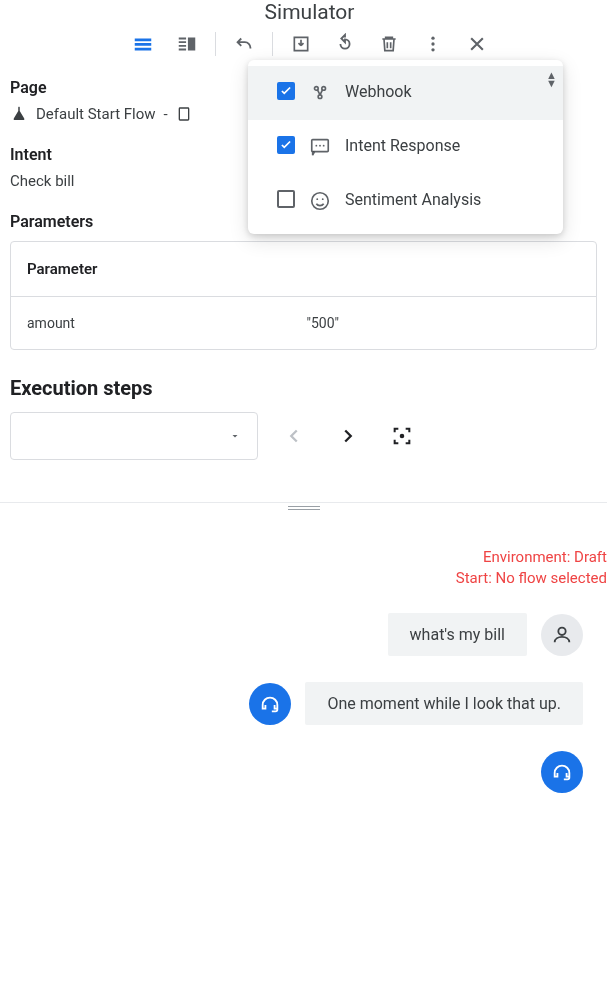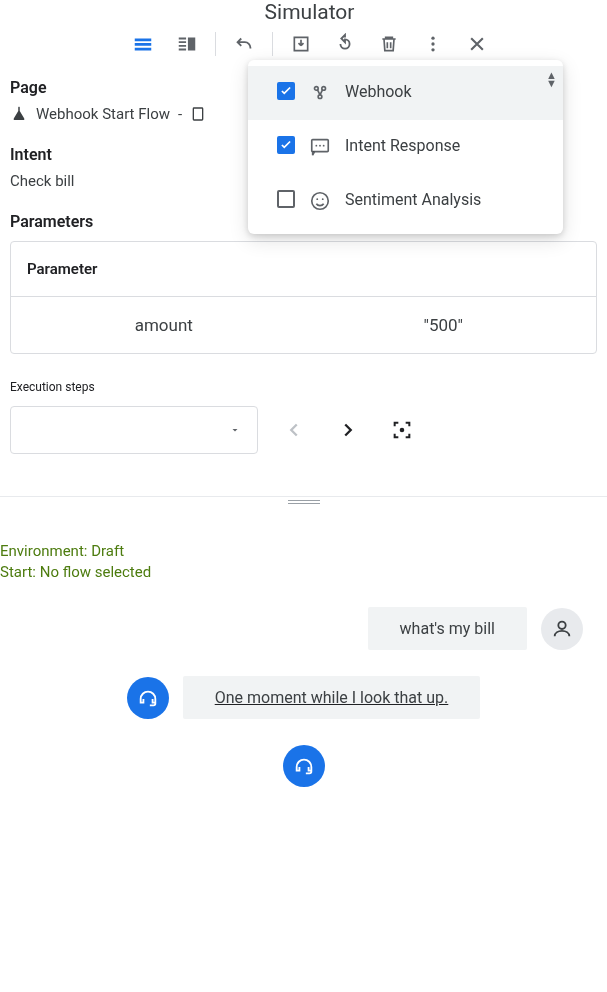--- a/index.html
+++ b/index.html
@@ -72,27 +72,27 @@
 .params-header, .params-row {
   display: flex;
   padding: 18px 16px;
   gap: 6px;
 }
 .params-header {
   border-bottom: 1px solid #dadce0;
   font-weight: 600;
   font-size: 15px;
 }
-.params-row { font-size: 17px; color: #3c4043; text-align: center; }
+.params-row { font-size: 14px; color: #3c4043; }
 .col-param { flex: 1; }
 .col-value { flex: 1; }
 
 .exec-label {
-  font-size: 12px;
-  font-weight: 400;
+  font-size: 20px;
+  font-weight: 700;
   margin-top: 26px;
 }
 .exec-controls {
   display: flex;
   align-items: center;
   gap: 18px;
   margin-top: 12px;
 }
 .exec-select {
   width: 248px;
@@ -121,53 +121,53 @@
 }
 .drag-handle {
   width: 32px; height: 6px;
   display: flex; flex-direction: column; gap: 2px;
   position: absolute; left: 50%; top: 3px; transform: translateX(-50%);
   cursor: ns-resize;
 }
 .drag-handle div { height: 1px; background: #9aa0a6; }
 
 .chat-meta {
-  text-align: left;
-  color: #4d7c0f;
+  text-align: right;
+  color: #ef4444;
   font-size: 15px;
   margin-top: 44px;
   line-height: 1.4;
 }
 
 .chat {
   padding: 10px 24px 0 24px;
 }
 .msg-row {
   display: flex;
   align-items: center;
   gap: 14px;
   margin-top: 14px;
 }
 .msg-row.user { justify-content: flex-end; }
 .bubble {
-  padding: 12px 32px;
+  padding: 12px 22px;
   border-radius: 2px;
   font-size: 16px;
 }
 .bubble.user { background: #f1f3f4; color: #3c4043; }
 .bubble.bot { background: #f1f3f4; color: #3c4043; }
 .bubble.bot-blue { background: #e8f0fe; color: #1a73e8; }
 .avatar {
   width: 42px; height: 42px; border-radius: 50%;
   display: flex; align-items: center; justify-content: center;
   flex-shrink: 0;
 }
 .avatar.user { background: #e8eaed; color: #3c4043; }
 .avatar.bot { background: #1a73e8; color: #fff; }
-.msg-row.bot { justify-content: center; text-decoration: underline; }
+.msg-row.bot { justify-content: flex-end; }
 .msg-row.bot .avatar { order: -1; }
 .bot-rows { margin-top: 26px; }
 
 
 .popover {
   position: absolute;
   top: 60px;
   left: 248px;
   width: 315px;
   background: #fff;
@@ -262,21 +262,21 @@
     </div>
   </div>
 </div>
 
 <div class="panel">
   <div class="section-label">Page</div>
   <div class="page-row">
     <svg width="18" height="18" viewBox="0 0 24 24">
         <path fill="#3c4043" d="M12 2l1 1v5l6 10v2H5v-2l6-10V3z"></path>
       </svg>
-    <span>Webhook Start Flow</span>
+    <span>Default Start Flow</span>
     <span>-</span>
     <svg width="16" height="18" viewBox="0 0 24 24">
         <rect x="5" y="3" width="14" height="18" rx="1" fill="none" stroke="#3c4043" stroke-width="2"></rect>
       </svg>
   </div>
 
   <div class="section-label">Intent</div>
   <div class="intent-value">Check bill</div>
 
   <div class="section-label">Parameters</div>

